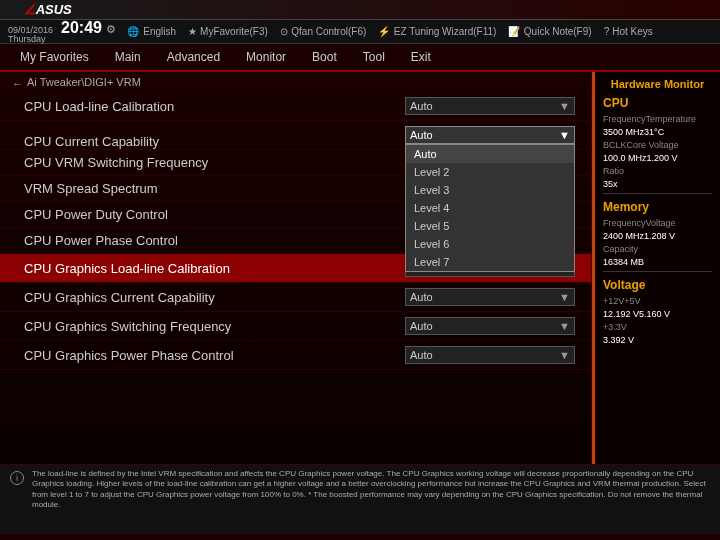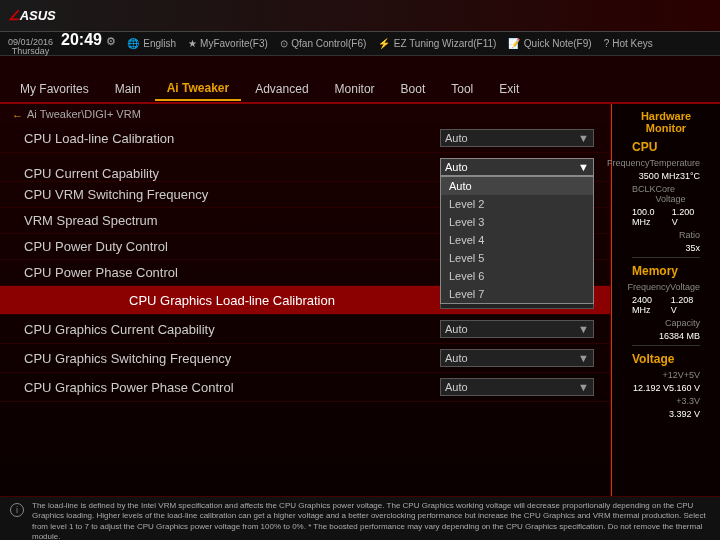--- a/index.html
+++ b/index.html
@@ -11,22 +11,22 @@
       font-size: 12px;
       color: #ccc;
       overflow: hidden;
     }
 
     
     .top-bar {
       background: linear-gradient(to right, #1a1a1a, #2a0000);
       display: flex;
       align-items: center;
-      padding: 2px 8px;
-      height: 32px;
+      padding: 2px 24px;
+      height: 20px;
       border-bottom: 1px solid #444;
     }
     .asus-logo {
       color: #fff;
       font-weight: bold;
       font-size: 13px;
       margin-right: 8px;
       font-style: italic;
     }
     .asus-logo span { color: #c00; }
@@ -53,21 +53,20 @@
 
     
     .nav-bar {
       background: #1a0000;
       display: flex;
       align-items: center;
       padding: 0 8px;
       height: 28px;
       border-bottom: 2px solid #8b0000;
       gap: 2px;
-      margin-top: 20px;
     }
     .nav-item {
       padding: 4px 12px;
       color: #ccc;
       cursor: pointer;
       font-size: 12px;
     }
     .nav-item.active {
       color: #e8a000;
       border-bottom: 2px solid #e8a000;
@@ -99,28 +98,28 @@
     }
 
     .settings-list { padding: 0; }
     .setting-row {
       display: flex;
       align-items: center;
       padding: 5px 16px 5px 24px;
       border-bottom: 1px solid #2a0000;
       min-height: 26px;
     }
-    .setting-row.highlighted { background: #8b0000; text-align: center; }
+    .setting-row.highlighted { background: #8b0000; }
     .setting-label {
       flex: 1;
       font-size: 13px;
       color: #ccc;
     }
     .setting-control {
-      width: 154px;
+      width: 170px;
     }
 
     .dropdown {
       background: #222;
       border: 1px solid #555;
       color: #ccc;
       font-size: 11px;
       padding: 2px 4px;
       width: 100%;
       display: flex;
@@ -158,41 +157,41 @@
     .dropdown-menu-item {
       padding: 3px 8px;
       font-size: 11px;
       color: #ccc;
       cursor: pointer;
     }
     .dropdown-menu-item.selected { background: #444; color: #fff; }
 
     
     .right-panel {
-      width: 109px;
+      width: 128px;
       background: #0a0000;
-      padding: 6px 20px;
-      border-left: 1px solid #c2410c;
+      padding: 6px 8px;
+      border-left: 3px solid #c2410c;
     }
     .hw-title {
       color: #e8a000;
       font-size: 11px;
       font-weight: bold;
       margin-bottom: 6px;
       text-align: center;
     }
     .hw-section-title {
       color: #e8a000;
       font-size: 12px;
       font-weight: bold;
       margin: 6px 0 4px 0;
     }
     .hw-row {
       display: flex;
-      justify-content: flex-end;
+      justify-content: flex-start;
       margin-bottom: 3px;
     }
     .hw-label { color: #888; font-size: 9px; }
     .hw-value { color: #fff; font-size: 9px; }
     .hw-divider { border-top: 1px solid #333; margin: 4px 0; }
 
     
     .bottom-info {
       background: #111;
       padding: 4px 10px;
@@ -220,21 +219,21 @@
     }
   </style>
 </head>
 <body>
 
 <div class="top-bar">
   <span class="asus-logo"><span>∠</span>ASUS</span>
 </div>
 
 <div class="info-bar">
-  <div style="display:flex;align-items:baseline;gap:4px;text-align:center;">
+  <div style="display:flex;align-items:baseline;gap:4px;">
     <div style="display:flex;flex-direction:column;line-height:1;">
       <span class="date-sub">09/01/2016</span>
       <span class="date-sub">Thursday</span>
     </div>
     <span class="datetime">20:49</span>
     <span style="cursor:pointer;font-size:11px;">⚙</span>
   </div>
   <div class="info-item">
     <span>🌐</span>
     <span>English</span>
@@ -257,21 +256,20 @@
   </div>
   <div class="info-item">
     <span>?</span>
     <span>Hot Keys</span>
   </div>
 </div>
 
 <div class="nav-bar">
   <div class="nav-item">My Favorites</div>
   <div class="nav-item">Main</div>
-  <div class="nav-item active">Ai Tweaker</div>
   <div class="nav-item">Advanced</div>
   <div class="nav-item">Monitor</div>
   <div class="nav-item">Boot</div>
   <div class="nav-item">Tool</div>
   <div class="nav-item">Exit</div>
 </div>
 
 <div class="main-layout">
 
   <div class="left-panel">

